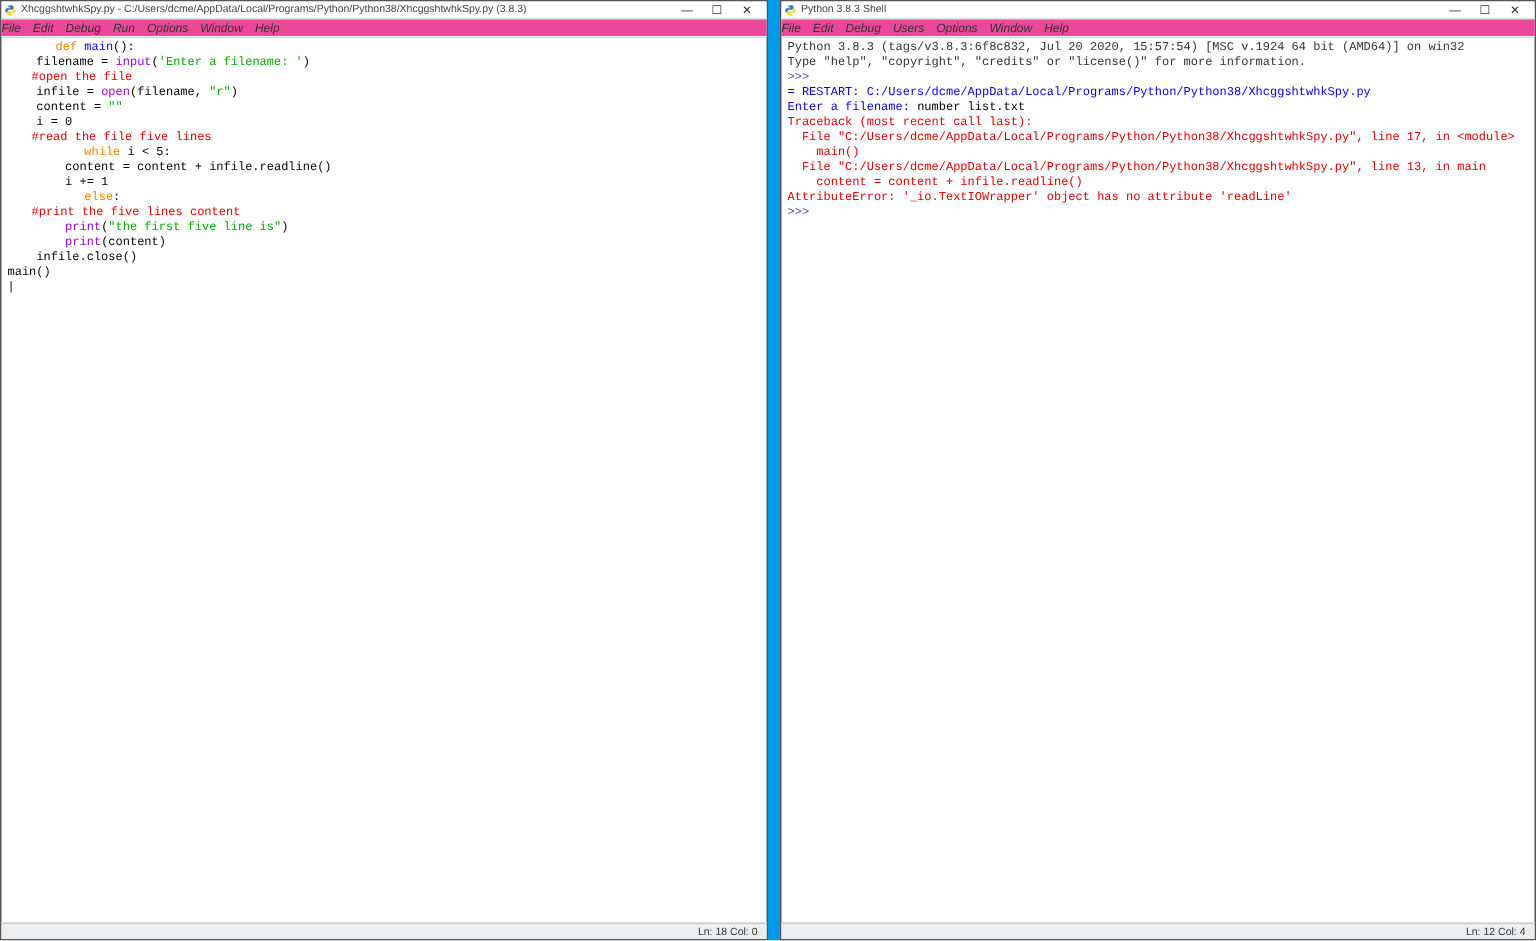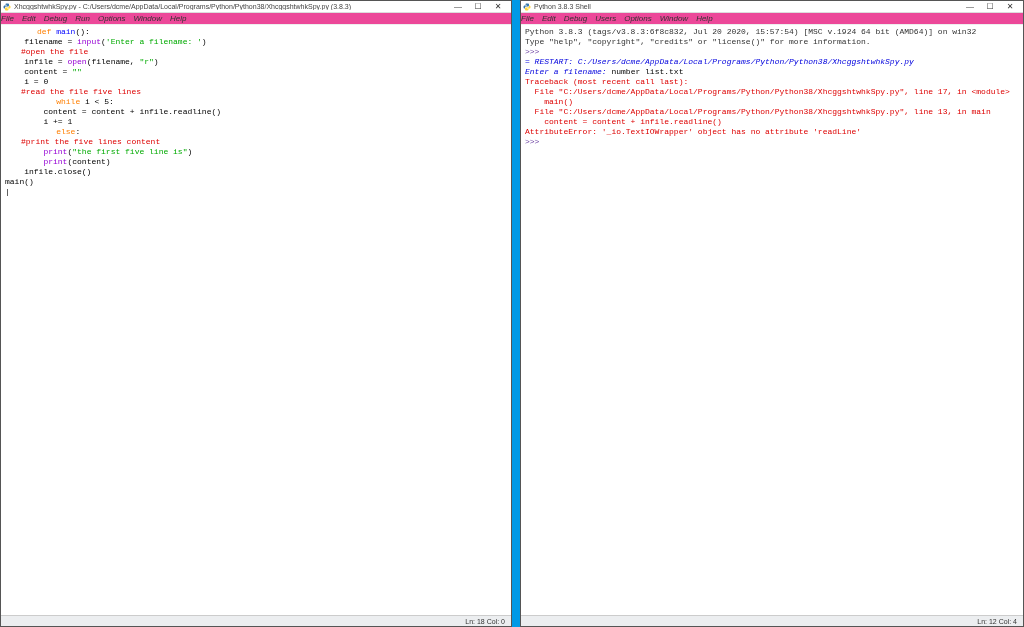--- a/index.html
+++ b/index.html
@@ -25,21 +25,21 @@
   .statusbar { height: 11px; background: #eceef0; border-top: 1px solid #ccc; display: flex; justify-content: flex-end; align-items: center; padding: 0 6px; font-size: 7px; color: #333; }
   
   .kw  { color: #ff7f00; margin-left: 32px; }           
   .def { color: #0000ff; }           
   .bui { color: #9400d3; text-align: center; }           
   .str { color: #00aa00; }           
   .com { color: #dd0000; margin-left: 16px; }           
   .err { color: #dd0000; }
   .prompt { color: #6a3fa0; }
   .shell-intro { color: #333; }
-  .shell-blue { color: #0000dd; font-style: italic; }
+  .shell-blue { color: #0000dd; }
 </style>
 </head>
 <body>
 
 <div class="screen">
 
   <div class="pane pane-left">
     <div class="titlebar">
       <span class="ticon">
         <svg viewBox="0 0 16 16">

